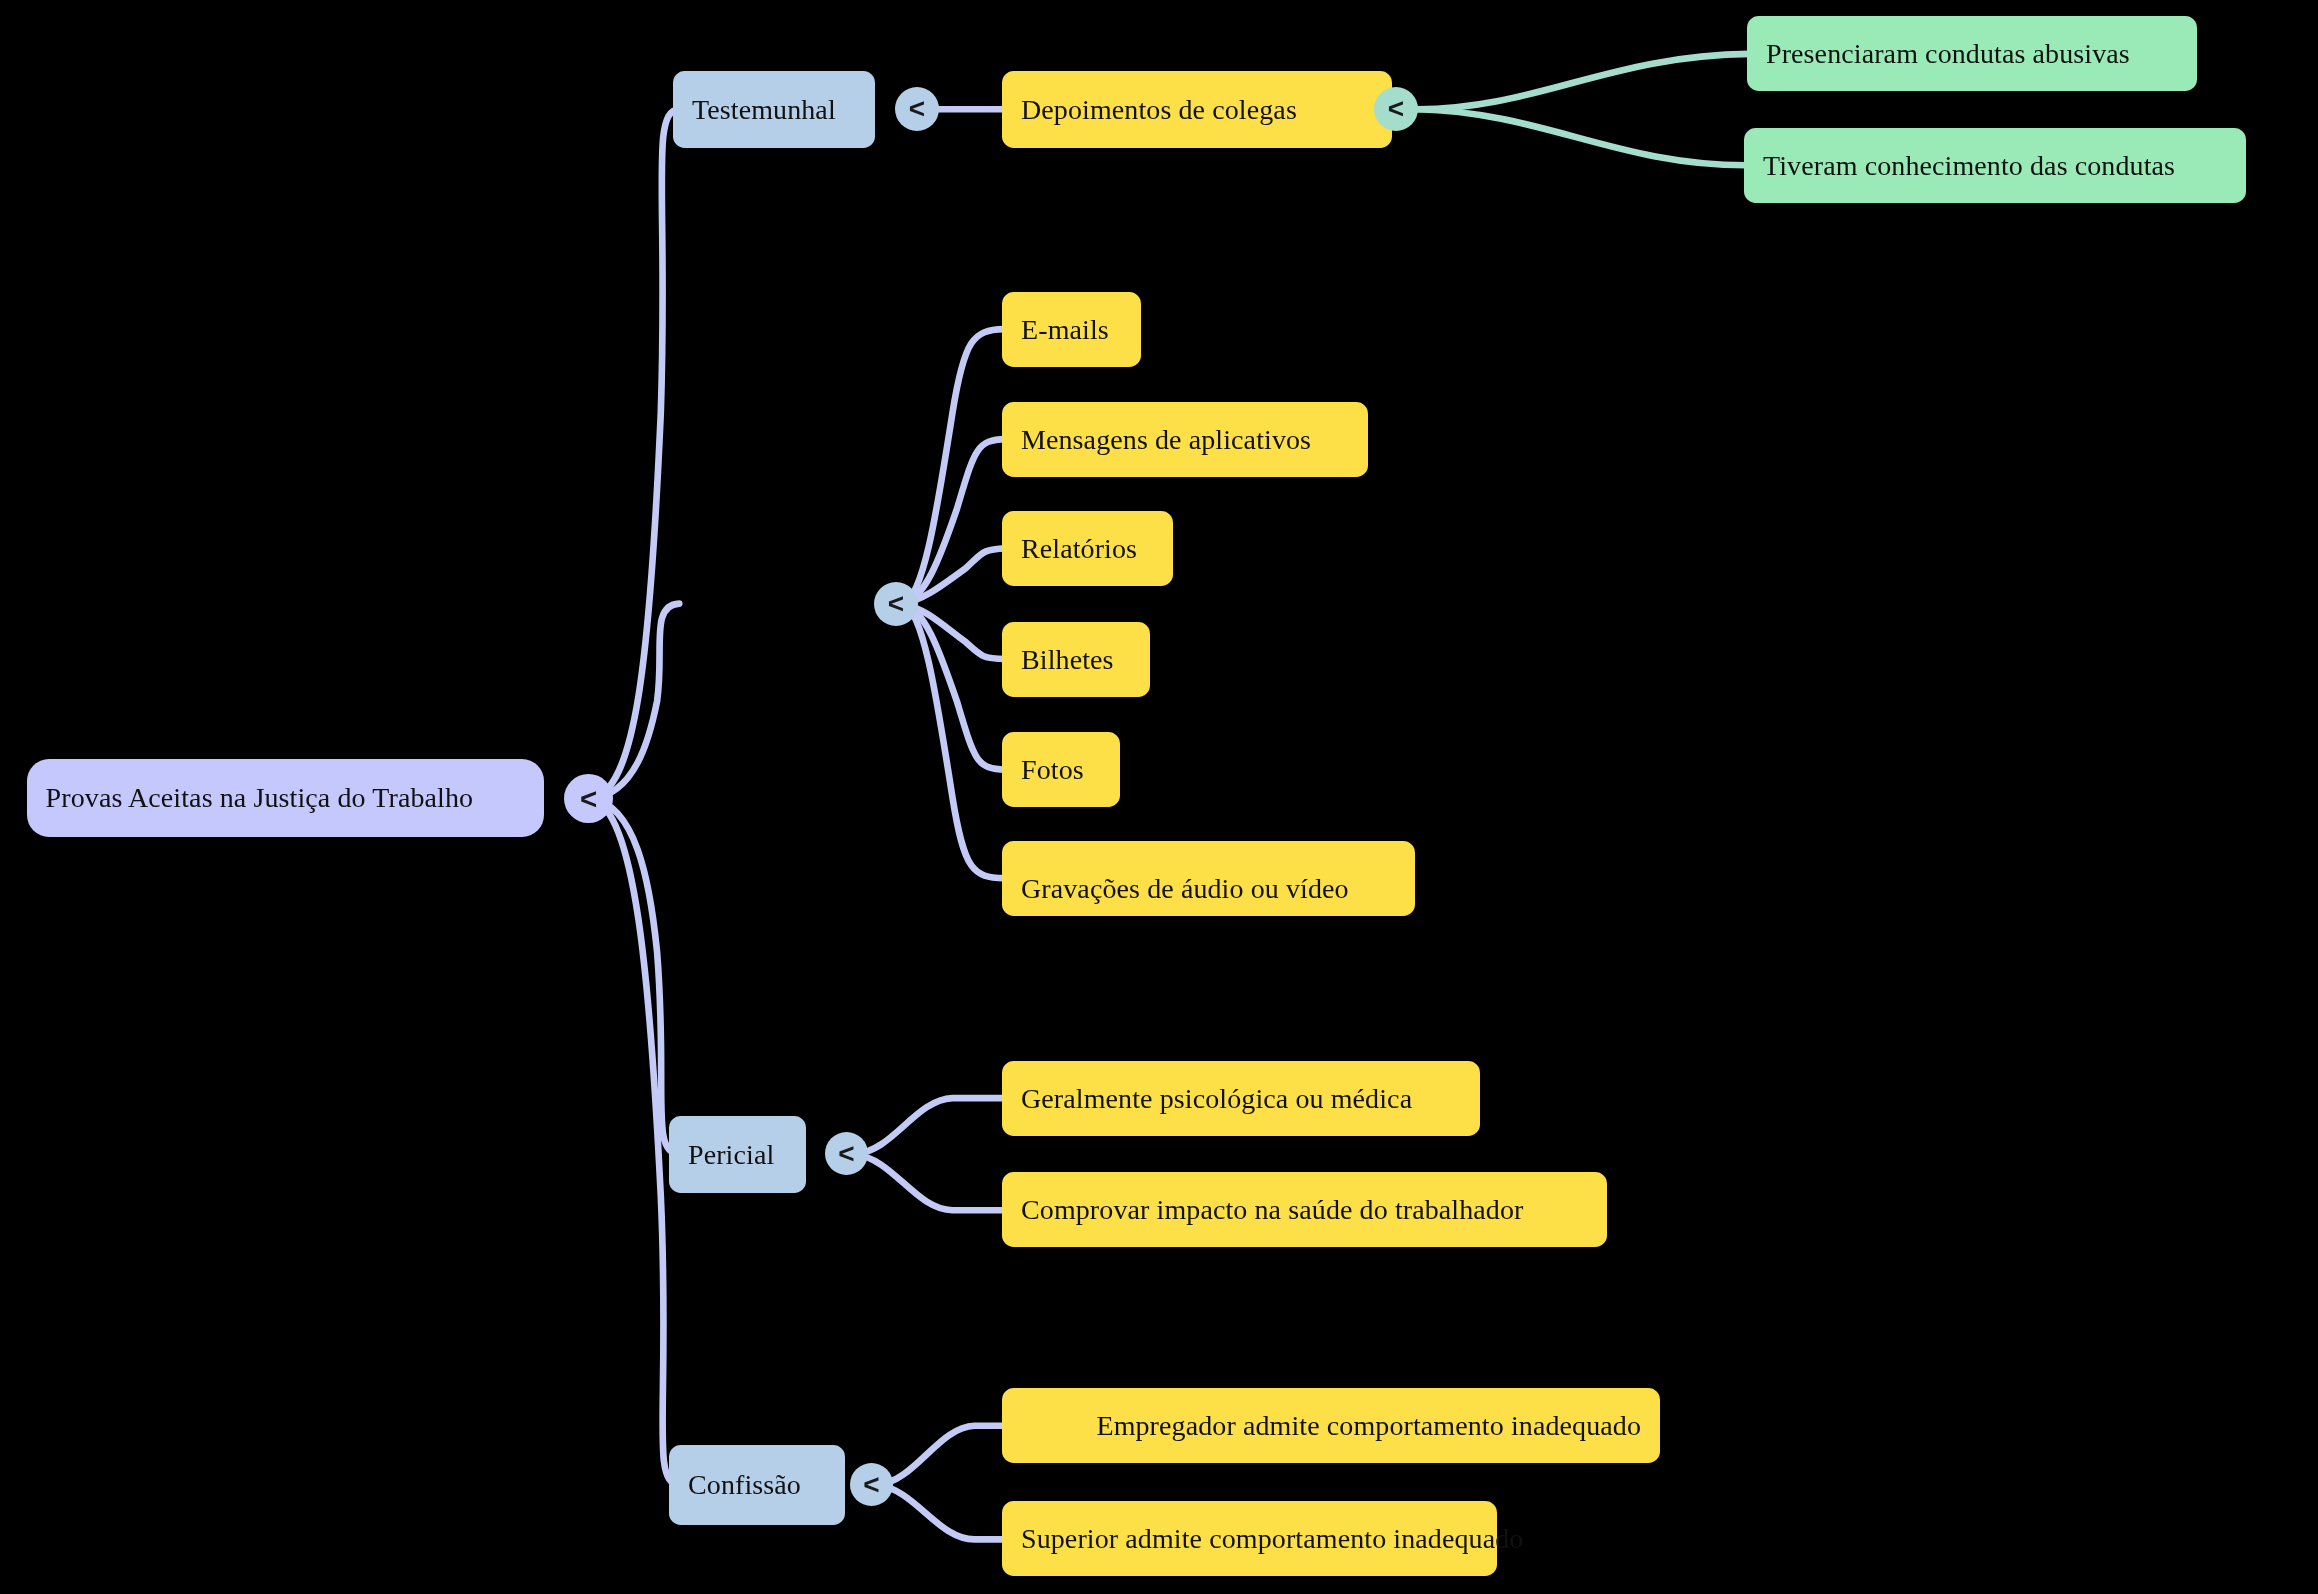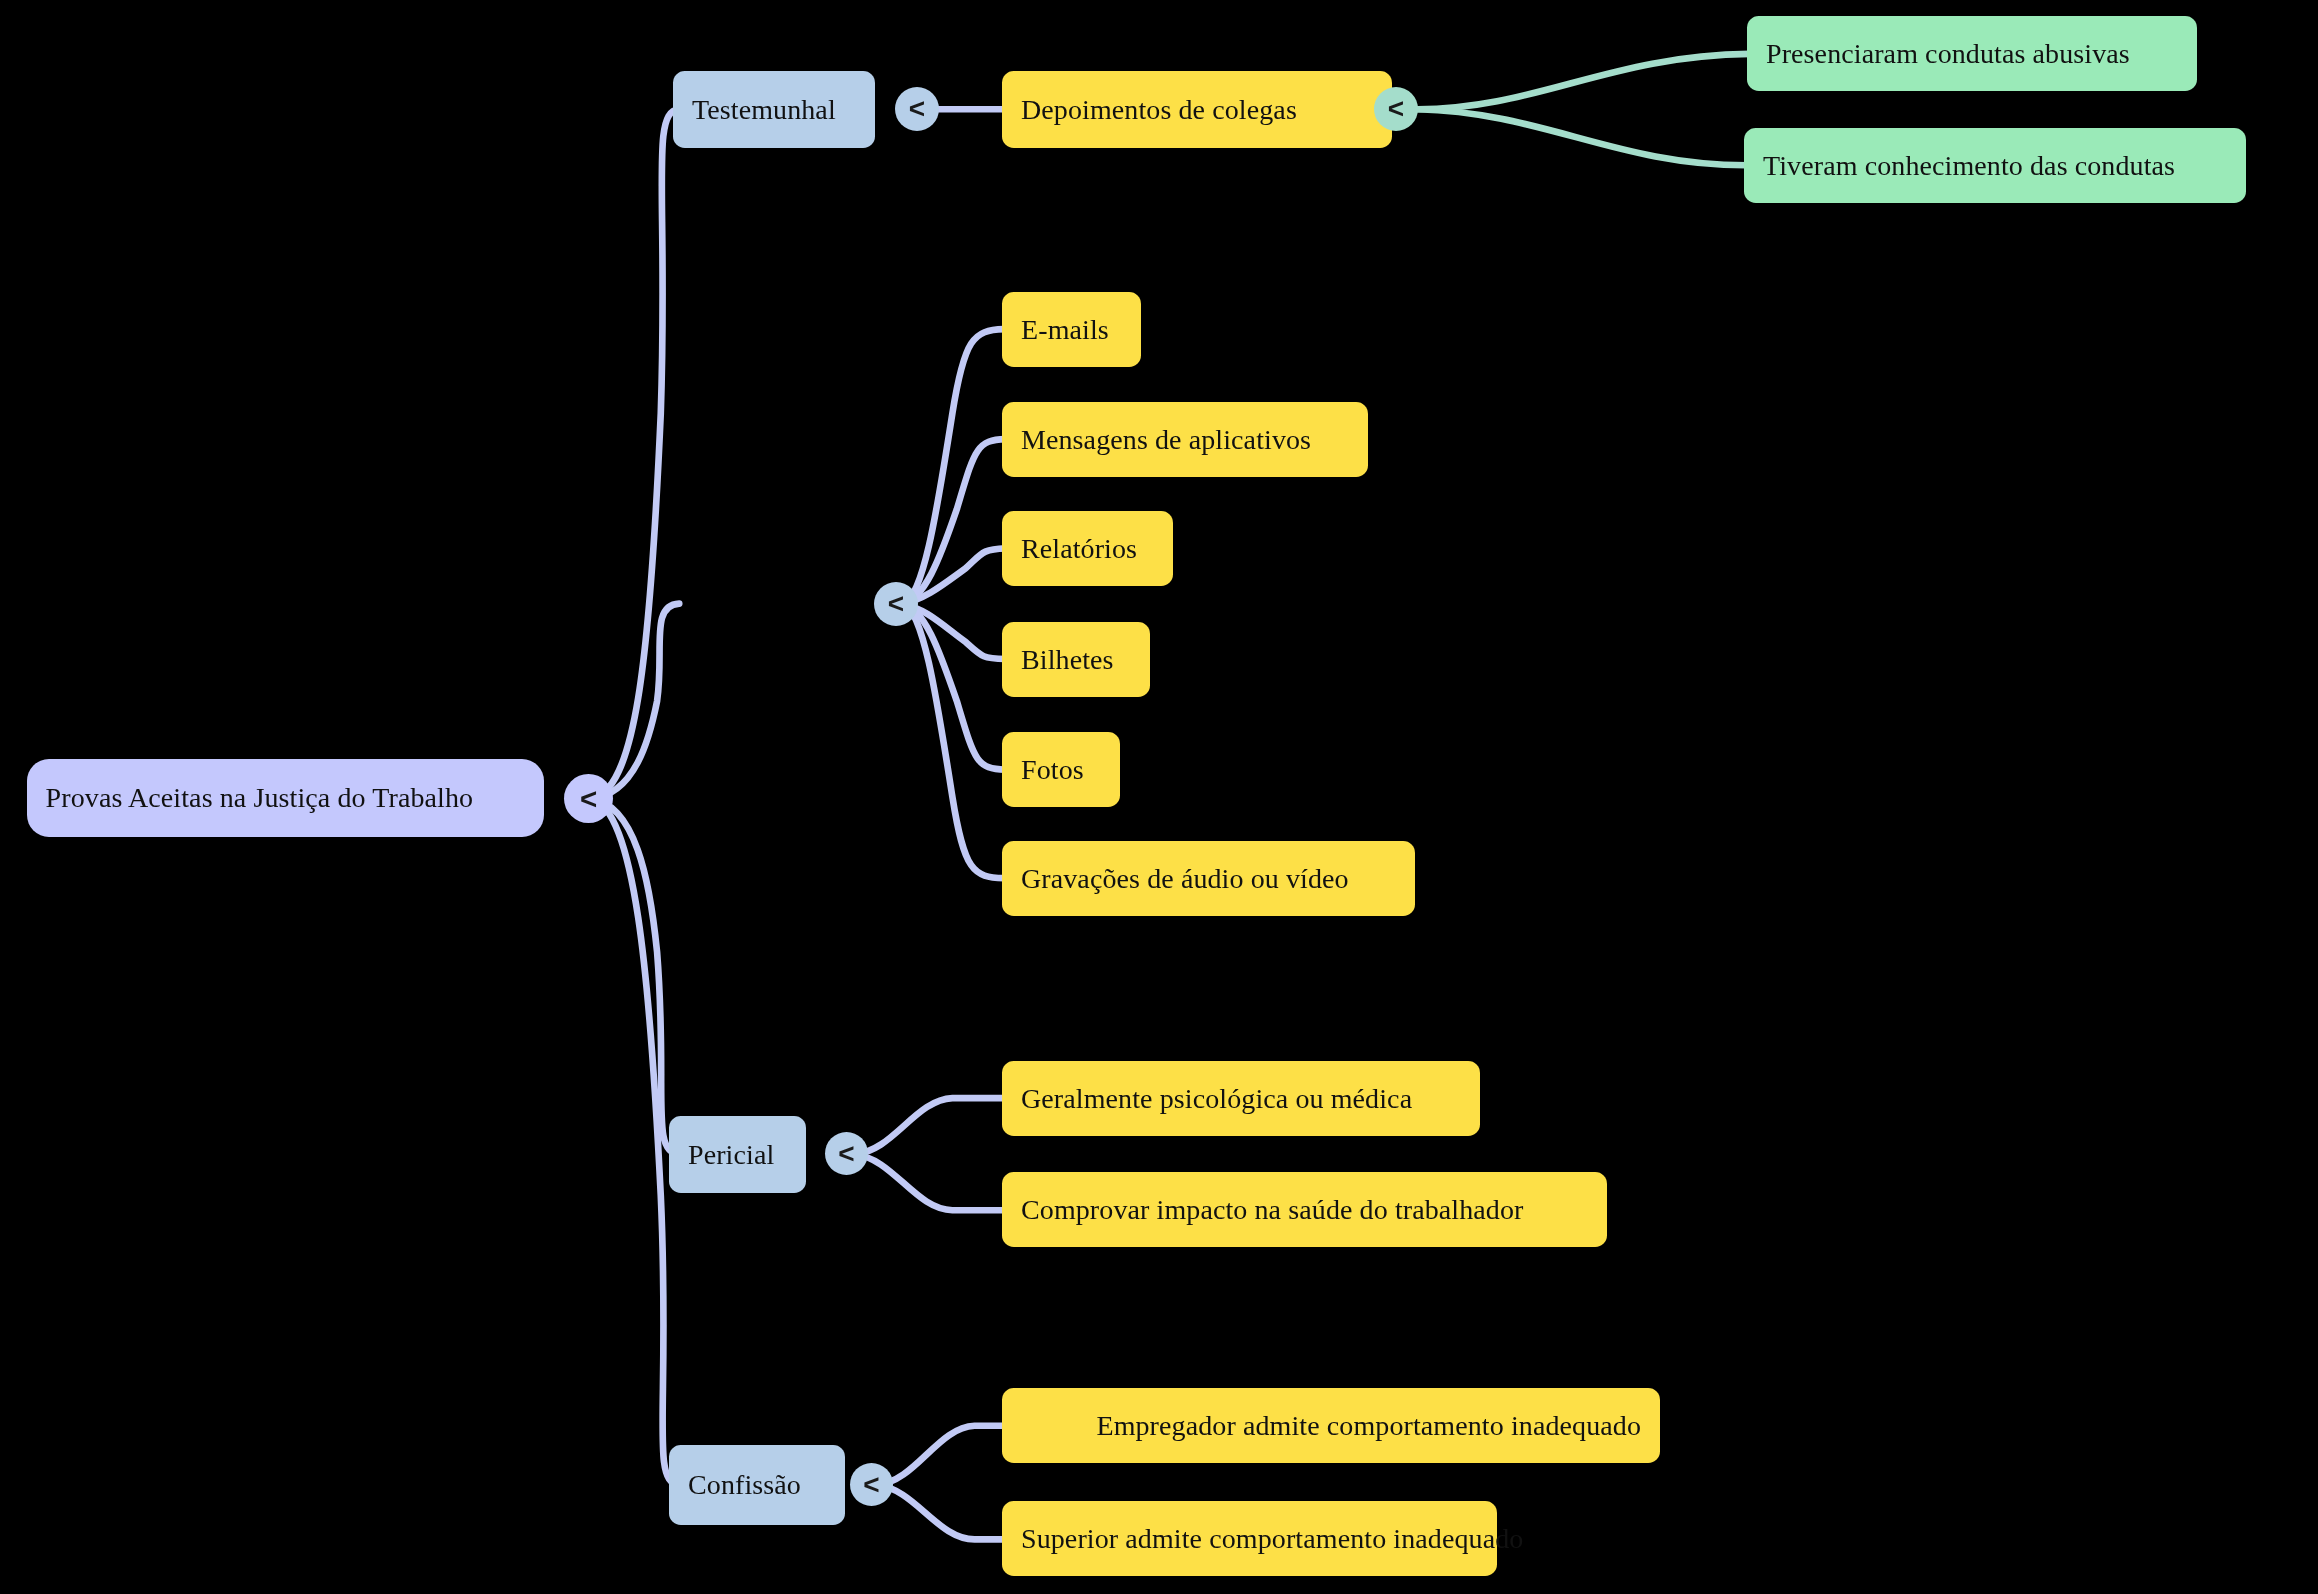--- a/index.html
+++ b/index.html
@@ -163,21 +163,21 @@
   </div>
   <div class="node level-2" style="left:1002px; top:511px; width:171px; height:75px;">
     <span class="node-label">Relatórios</span>
   </div>
   <div class="node level-2" style="left:1002px; top:622px; width:148px; height:75px;">
     <span class="node-label">Bilhetes</span>
   </div>
   <div class="node level-2" style="left:1002px; top:732px; width:118px; height:75px;">
     <span class="node-label">Fotos</span>
   </div>
-  <div class="node level-2" style="left:1002px; top:841px; width:413px; height:75px;">
+  <div class="node level-2" style="left:1002px; top:841px; width:413px; height:75px;align-items:flex-end;">
     <span class="node-label">Gravações de áudio ou vídeo</span>
   </div>
 
   <div class="node level-1" style="left:669px; top:1116px; width:137px; height:77px;">
     <span class="node-label">Pericial</span>
   </div>
   <div class="toggle" style="left:825px; top:1132px; width:43px; height:43px; background:#b6cfe9; font-size:28px;">
     <span class="toggle-chevron">&lt;</span>
   </div>
 

